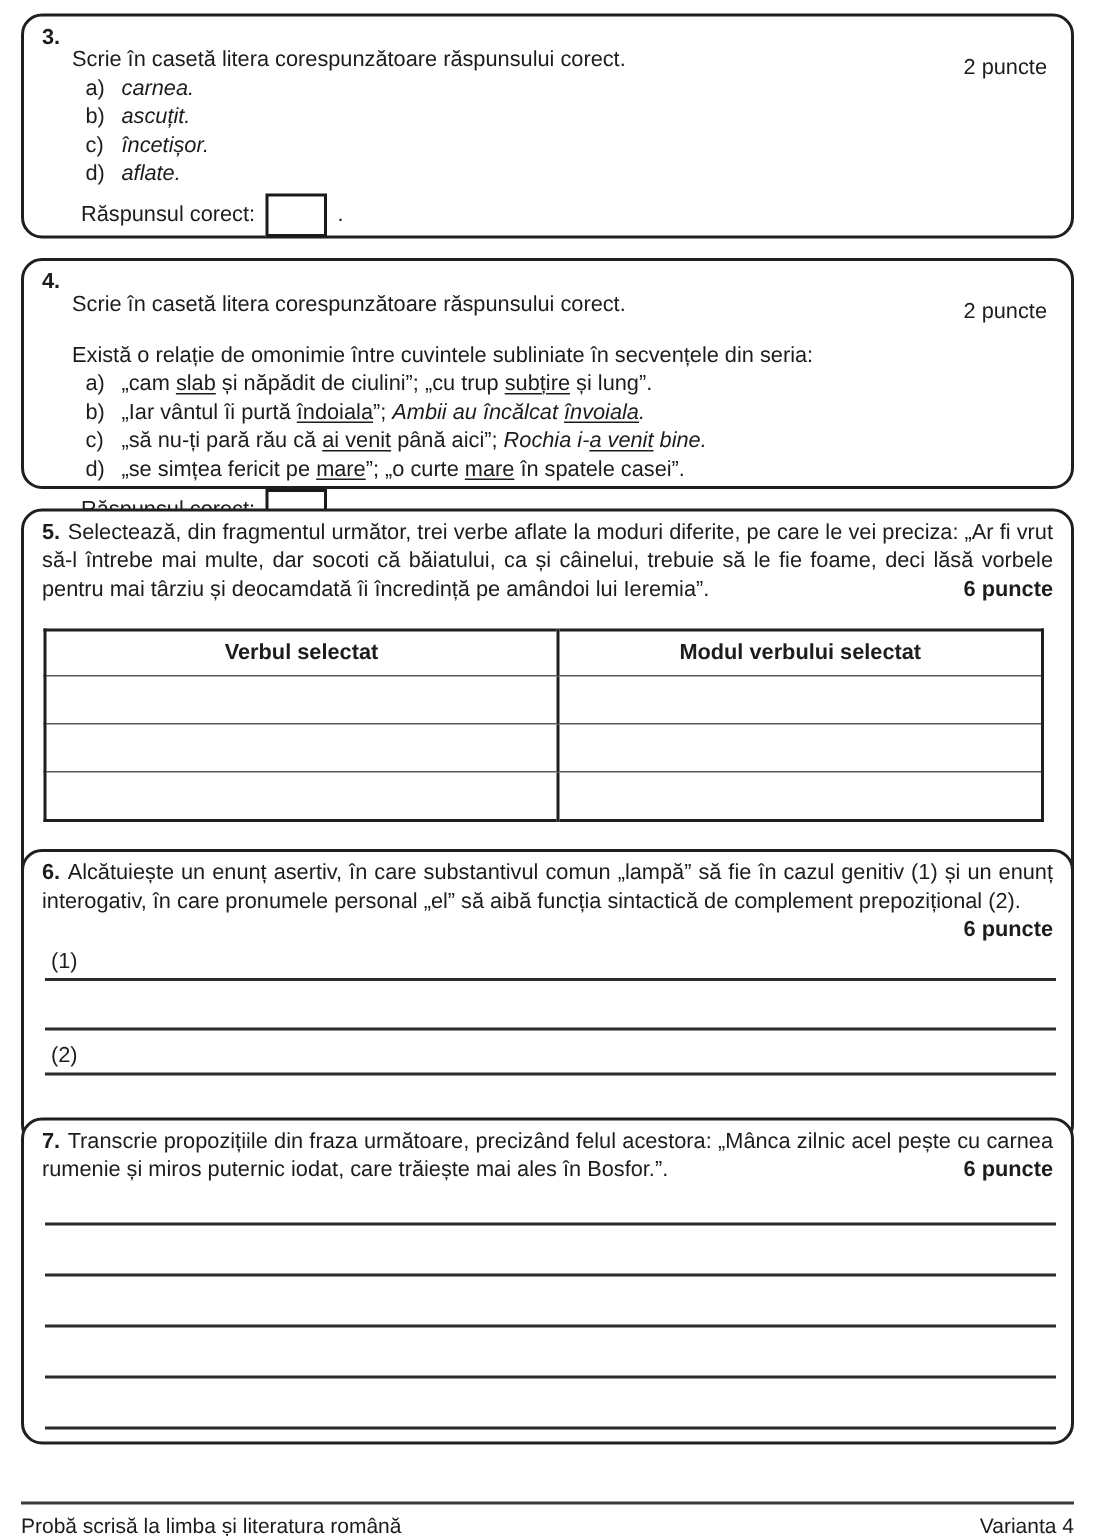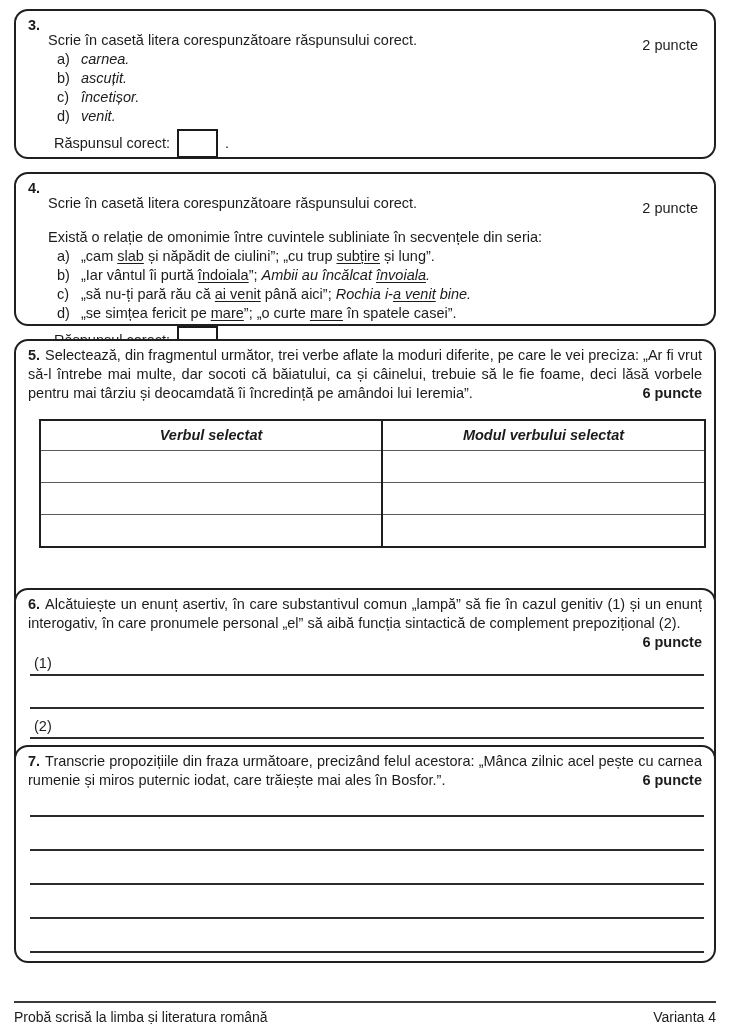--- a/index.html
+++ b/index.html
@@ -10,21 +10,21 @@
     font-size:14.5px;line-height:19px;
   }
   .qbox{
     position:absolute;left:14px;width:702px;box-sizing:border-box;
     border:2px solid #1f1f1f;border-radius:14px;
     padding:5px 12px 4px 12px;background:#fff;
   }
   #q3{top:9px;height:150px;}
   #q4{top:172px;height:154px;}
   #q5{top:339px;height:272px;}
-  #q6{top:588px;height:198px;}
+  #q6{top:566px;height:198px;}
   #q7{top:745px;height:218px;}
   .points{position:absolute;right:16px;top:25px;font-weight:normal;}
   .qrow{display:flex;align-items:flex-start;}
   .qnum{font-weight:bold;flex:0 0 20px;}
   .qcontent{flex:1 1 auto;padding-right:64px;}
   .qline{white-space:nowrap;margin-top:15px;}
   .opts{margin-top:0;}
   .opt{display:flex;align-items:flex-start;}
   .optl{flex:0 0 24px;margin-left:9px;}
   .optt{flex:1 1 auto;white-space:nowrap;}
@@ -33,23 +33,22 @@
   .answer-row{display:flex;align-items:center;margin:3px 0 0 26px;gap:7px;}
   .answer-box{
     display:inline-block;width:37px;height:25px;
     border:2px solid #1a1a1a;background:#fff;
   }
   .qpara{margin:0;text-align:justify;}
   .qpara .qnum{padding-right:5px;}
   .pointsf{float:right;font-weight:bold;}
   .vtable{
     border-collapse:collapse;table-layout:fixed;
-    margin:16px 0 0 11px;width:667px;
+    margin:16px 0 0 1px;width:667px;
     border:2px solid #1f1f1f;
-    font-style:italic;
   }
   .vtable th{
     font-weight:bold;text-align:center;height:27px;
     border-bottom:1.5px solid #5a5a5a;font-size:14.5px;
   }
   .vtable td{height:29px;border-bottom:1.5px solid #5a5a5a;}
   .vtable th:first-child,.vtable td:first-child{width:338px;border-right:2px solid #1f1f1f;}
   .vtable tr:last-child td{border-bottom:none;}
   .warea{margin:0 0 0 0;}
   .wline{
@@ -88,21 +87,21 @@
           <div class="opt">
             <span class="optl">b)</span>
             <span class="optt"><span class="i">ascuțit.</span></span>
           </div>
           <div class="opt">
             <span class="optl">c)</span>
             <span class="optt"><span class="i">încetișor.</span></span>
           </div>
           <div class="opt">
             <span class="optl">d)</span>
-            <span class="optt"><span class="i">venit.</span></span>
+            <span class="optt"><span class="i">aflate.</span></span>
           </div>
         </div>
       </div>
     </div>
     <div class="answer-row">
       <span>Răspunsul corect:</span>
       <span class="answer-box"></span>
       <span>.</span>
     </div>
   </section>

